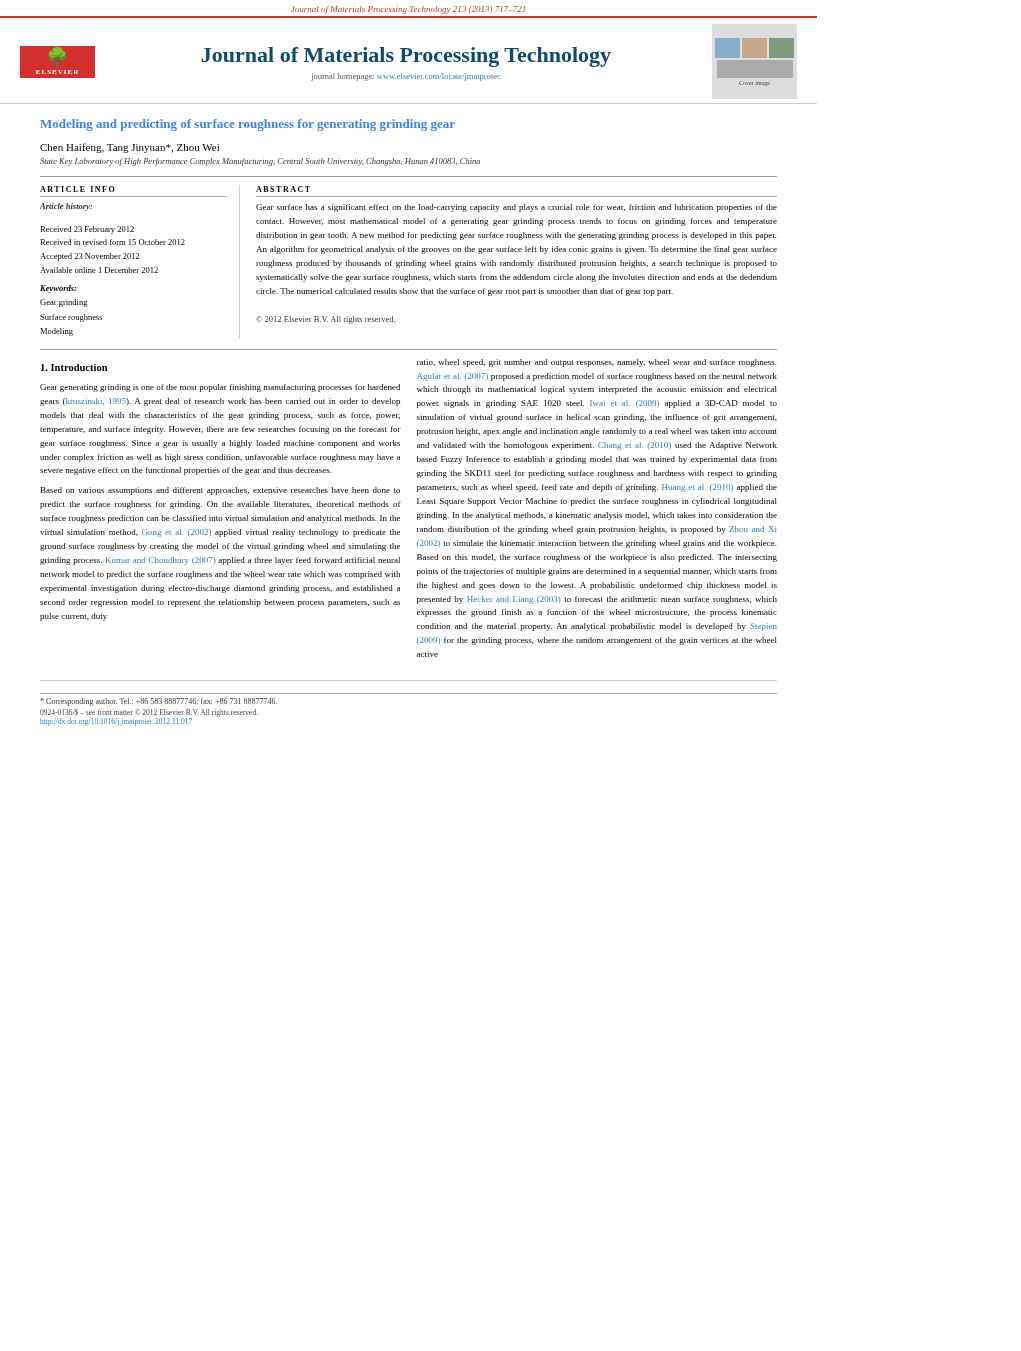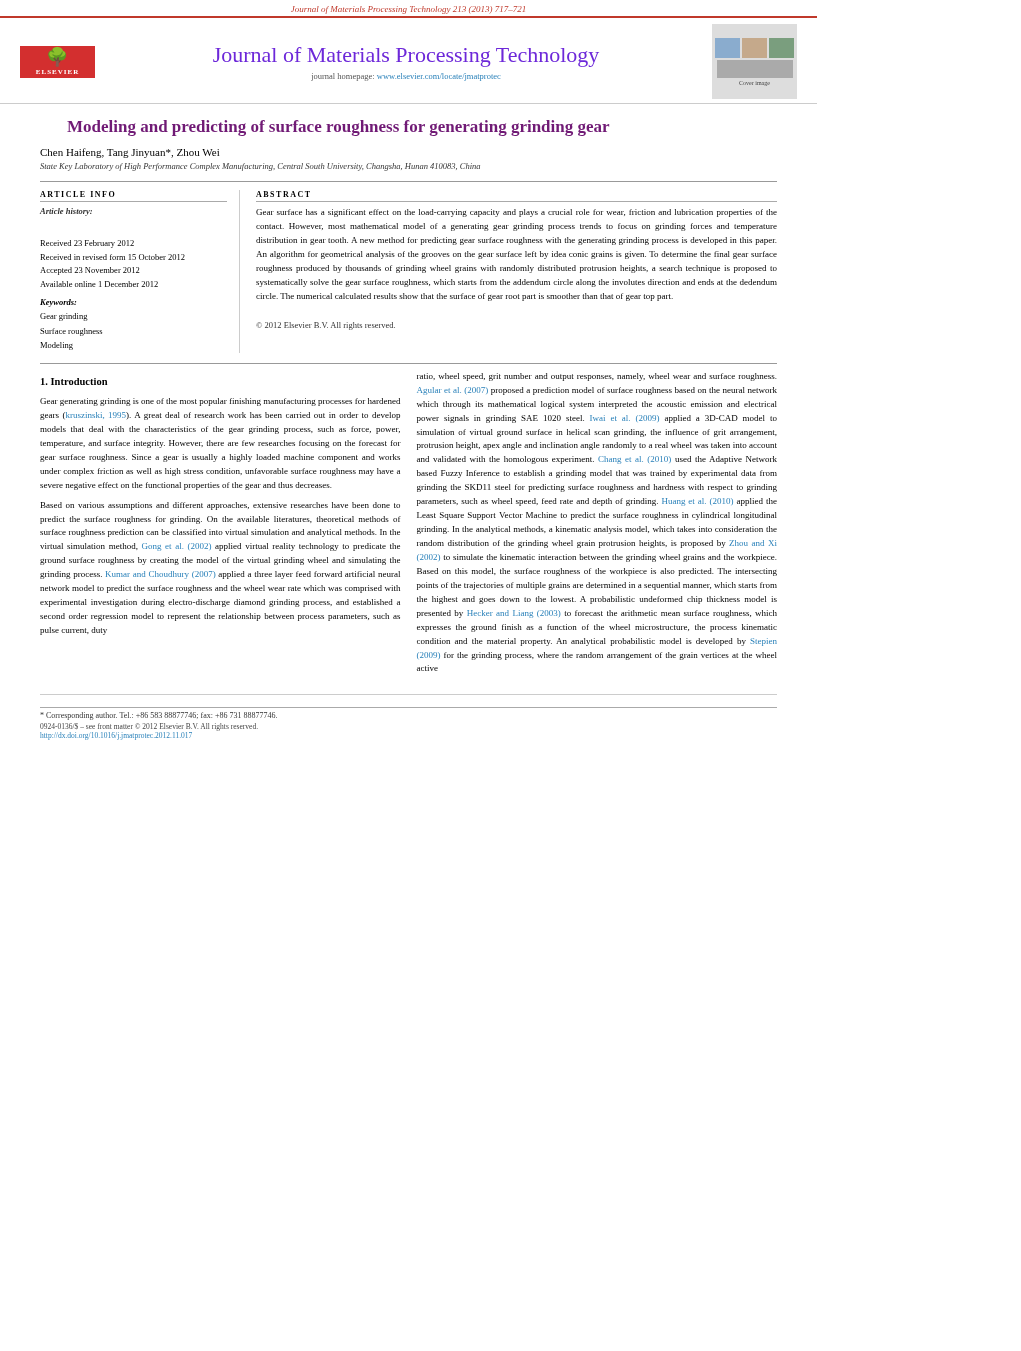--- a/index.html
+++ b/index.html
@@ -69,22 +69,22 @@
       font-size: 8.5px;
       color: #555;
       margin-bottom: 2px;
     }
     .header-center .contents-line a {
       color: #2980b9;
       text-decoration: none;
     }
     .header-center .journal-title {
       font-size: 22px;
-      font-weight: normal;
-      color: #6d28d9;
+      font-weight: bold;
+      color: #0c4a6e;
       font-family: 'Times New Roman', Times, serif;
       line-height: 1.2;
     }
     .header-center .homepage-line {
       font-size: 8.5px;
       color: #555;
       margin-top: 2px;
     }
     .header-center .homepage-line a {
       color: #2980b9;
@@ -110,26 +110,25 @@
       width: 25px;
       height: 20px;
       background: #bbb;
     }
 
     
     .article-content {
       padding: 12px 40px 20px;
     }
     .article-title {
-      font-size: 17px;
-      font-weight: bold;
-      color: #701a75;
+      font-size: 13px;
+      font-weight: bold;
+      color: #3b82f6;
       margin-bottom: 8px;
       line-height: 1.3;
-      margin-left: 27px;
     }
     .article-authors {
       font-size: 11px;
       color: #000;
       margin-bottom: 3px;
     }
     .article-affiliation {
       font-size: 8.5px;
       font-style: italic;
       color: #333;
@@ -160,21 +159,21 @@
       color: #000;
       margin-bottom: 4px;
       border-bottom: 1px solid #aaa;
       padding-bottom: 2px;
     }
     .article-history-label {
       font-size: 8.5px;
       font-style: italic;
       font-weight: bold;
       color: #333;
-      margin-bottom: 21px;
+      margin-bottom: 12px;
       margin-top: 4px;
     }
     .history-item {
       font-size: 8.5px;
       color: #000;
       line-height: 1.6;
     }
     .keywords-label {
       font-size: 8.5px;
       font-style: italic;

